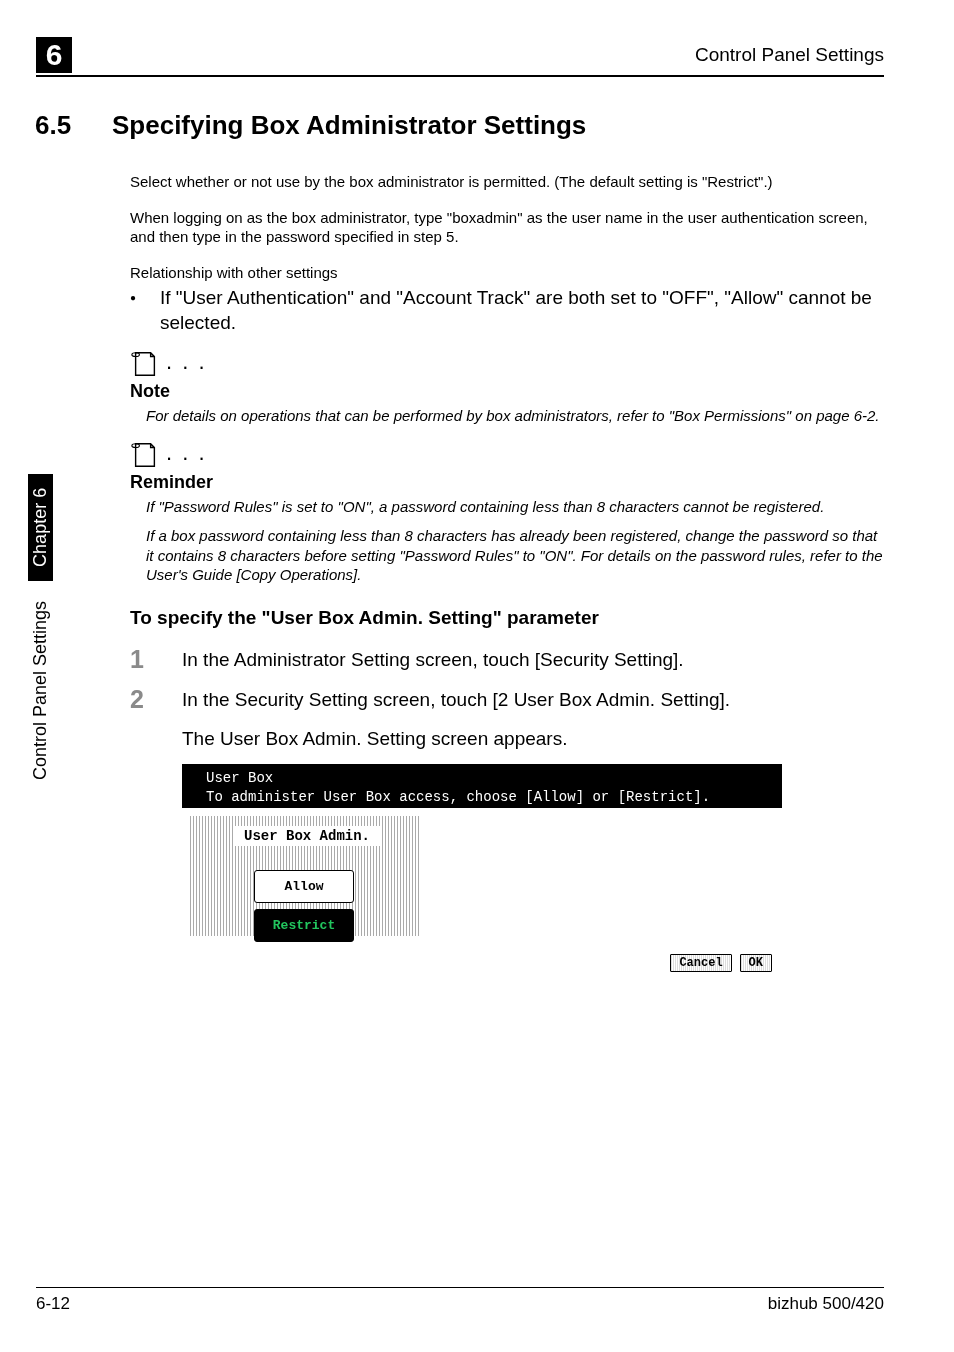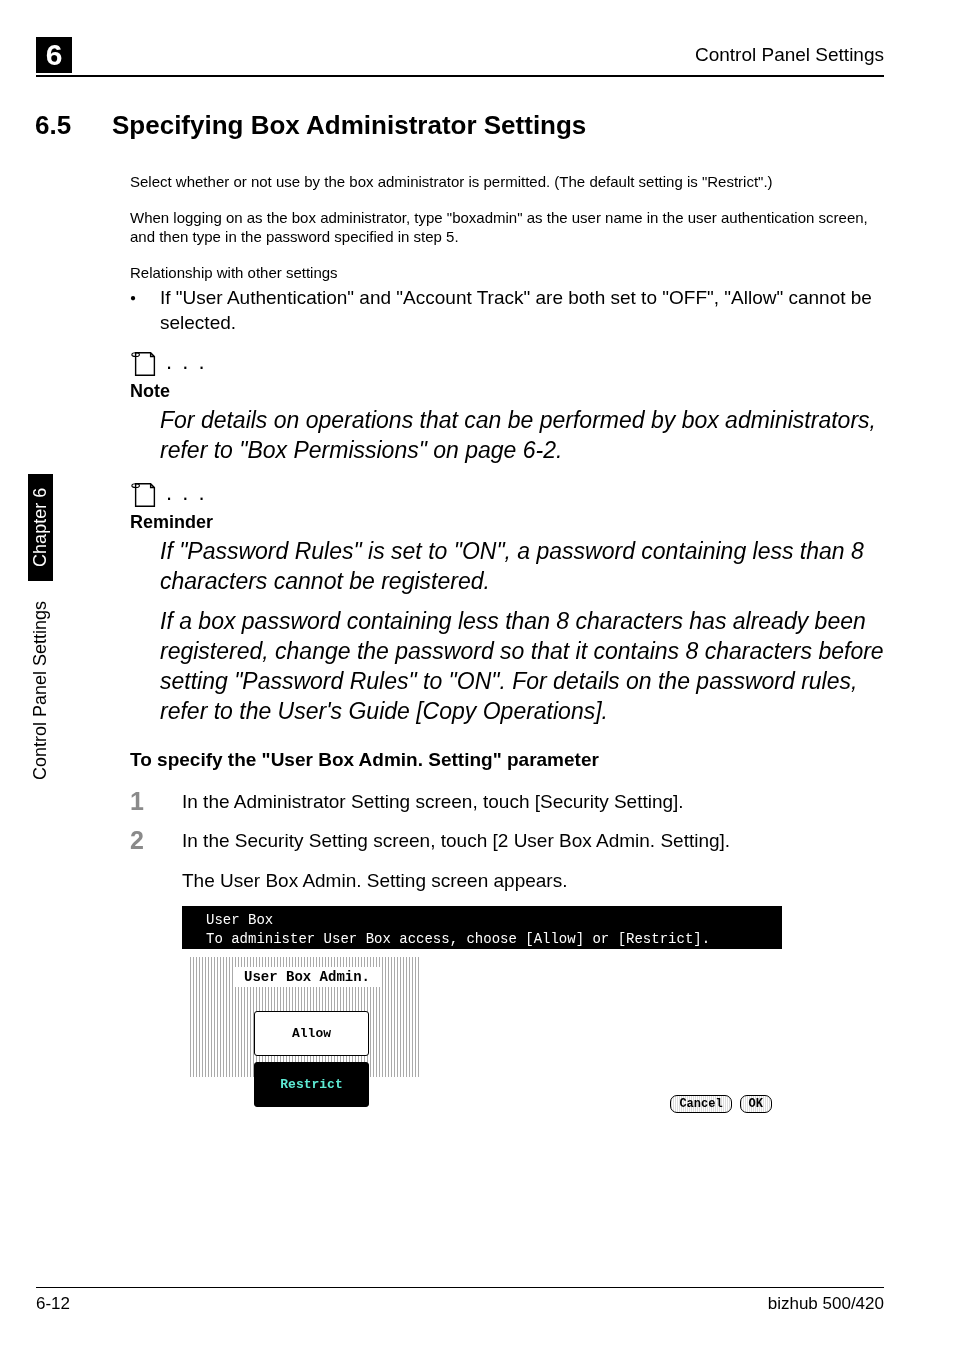--- a/index.html
+++ b/index.html
@@ -35,21 +35,21 @@
   .bullet .dot { width: 30px; flex: 0 0 30px; }
   .bullet .dot::before { content: "\25CF"; font-size: 10px; position: relative; top: -3px; }
 
   .note-icon {
     display: inline-block; width: 30px; height: 30px; position: relative;
   }
   .note-icon svg { width: 30px; height: 30px; }
   .note-dots { font-size: 22px; letter-spacing: 2px; position: relative; top: -4px; left: 2px; }
   .note-row { display: flex; align-items: flex-end; gap: 4px; margin-top: 14px; }
   .note-label { font-size: 18px; font-weight: bold; margin-top: 2px; }
-  .note-body { font-size: 23px; font-style: italic; line-height: 1.3; margin-left: 30px; margin-top: 4px; margin-bottom: 10px; }
+  .note-body { font-size: 15px; font-style: italic; line-height: 1.3; margin-left: 16px; margin-top: 4px; margin-bottom: 10px; }
 
   .subhead { font-size: 19px; font-weight: bold; margin-top: 22px; margin-bottom: 18px; }
 
   .step { display: flex; gap: 28px; margin-bottom: 14px; }
   .step-num { font-size: 25px; font-weight: bold; color: #8a8a8a; width: 24px; flex: 0 0 24px; line-height: 1; }
   .step-text { font-size: 19px; line-height: 1.35; }
   .step-sub { font-size: 19px; margin-left: 52px; margin-top: 16px; margin-bottom: 14px; }
 
   
   .screenshot {
@@ -61,31 +61,31 @@
   .ss-hatch {
     width: 230px; height: 120px; position: relative; padding: 10px 20px;
     background: repeating-linear-gradient(90deg, #aaa 0 1px, transparent 1px 3px);
   }
   .ss-label {
     background: #fff; display: inline-block; padding: 2px 10px; font-size: 14px;
     font-family: "Courier New", monospace; margin-left: 24px; margin-bottom: 18px;
     font-weight: bold;
   }
   .ss-btn {
-    display: block; width: 115px; text-align: center; padding: 14px 0;
+    display: block; width: 100px; text-align: center; padding: 8px 0;
     margin: 6px 0 0 44px; font-family: "Courier New", monospace; font-size: 13px;
     border: 1px solid #000; background: #fff; font-weight: bold;
     border-radius: 3px;
   }
-  .ss-btn.active { background: #000; color: #5eead4; }
+  .ss-btn.active { background: #000; color: #22c55e; }
   .ss-footer { position: absolute; right: 10px; bottom: 6px; display: flex; gap: 8px; }
   .ss-foot-btn {
     border: 1px solid #000; background: #fff; padding: 1px 8px;
     font-family: "Courier New", monospace; font-size: 12px; font-weight: bold;
-    border-radius: 7px;
+    border-radius: 1px;
     background-image: repeating-linear-gradient(90deg, #ddd 0 1px, transparent 1px 2px);
   }
 
   
   .sidebar {
     position: absolute; left: 28px; top: 780px;
     transform: rotate(-90deg); transform-origin: left top;
     font-size: 18px; white-space: nowrap; display: flex; align-items: center; gap: 20px;
   }
   .side-chapter { background: #000; color: #fff; padding: 2px 14px; }

